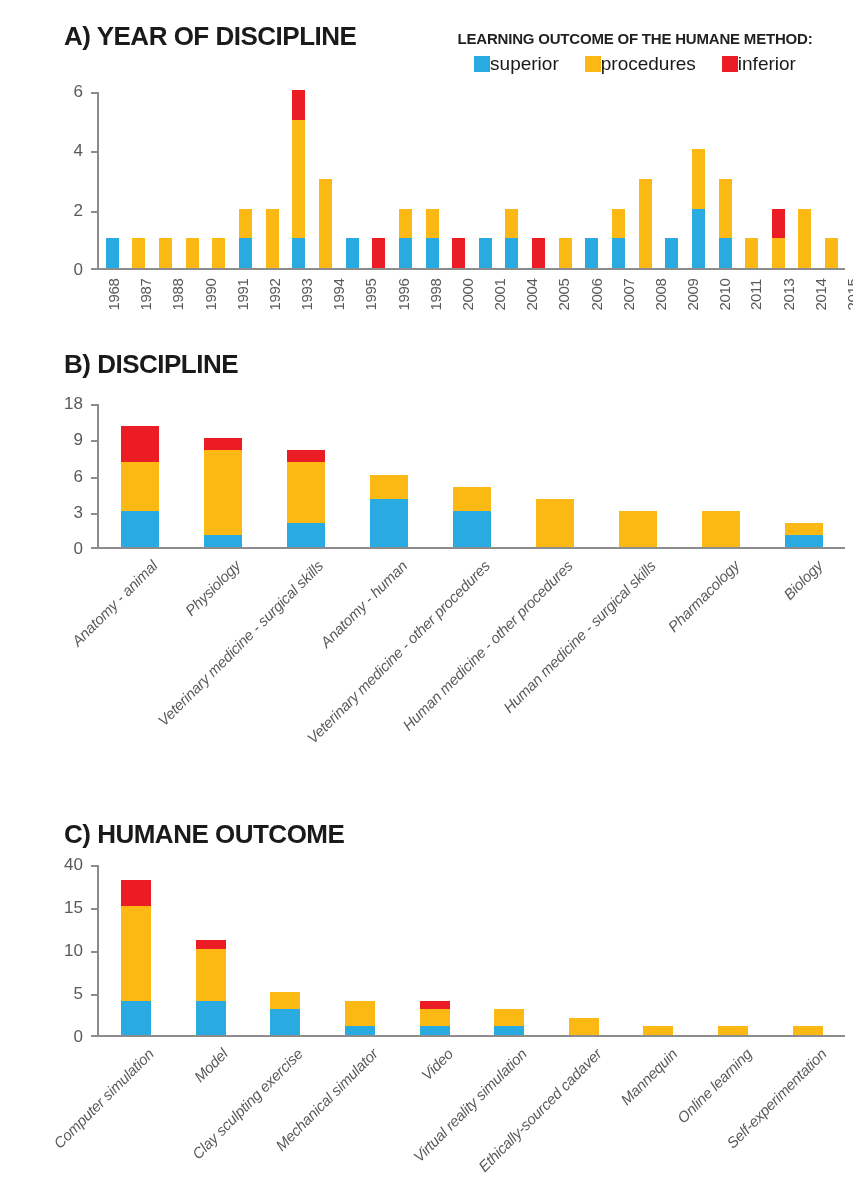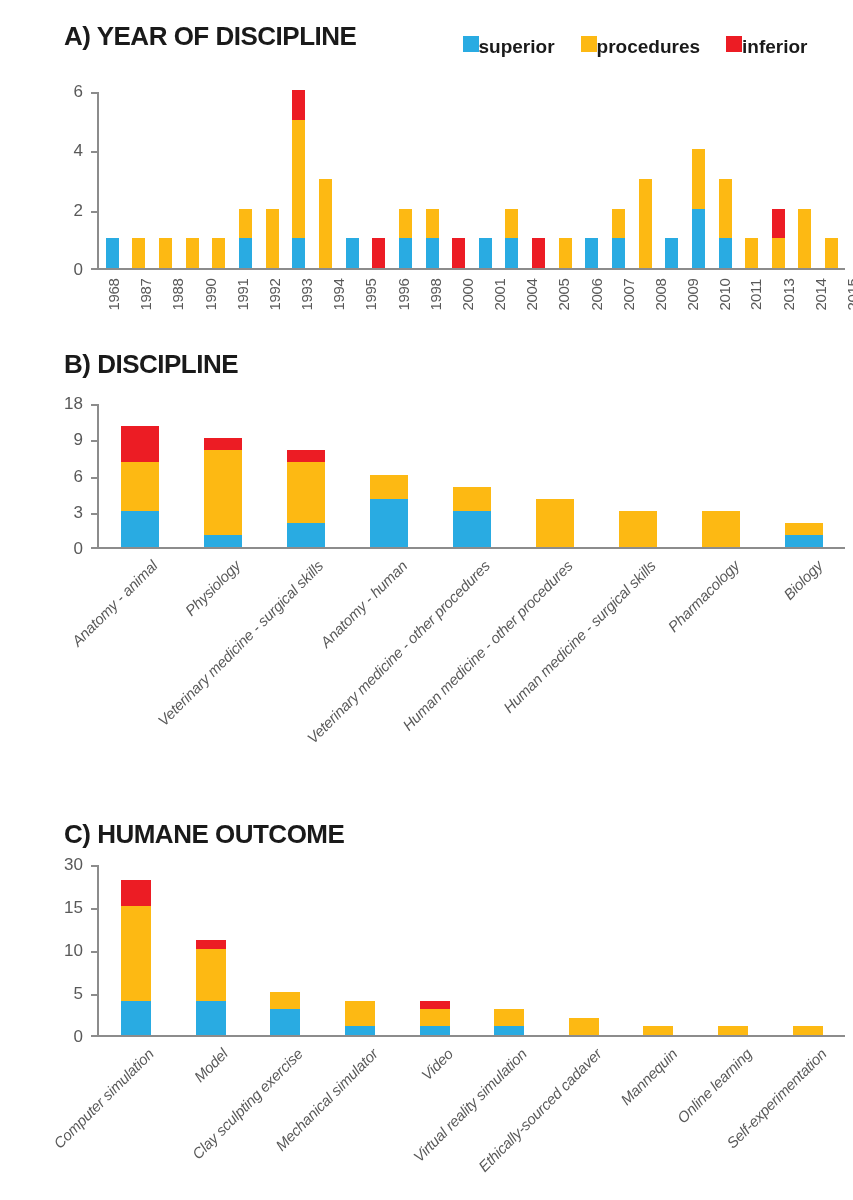--- a/index.html
+++ b/index.html
@@ -11,21 +11,21 @@
     font-size:26px; font-weight:bold; color:#1a1a1a; letter-spacing:-0.5px;
     margin:0 0 0 64px; line-height:32px;
   }
   #title-a { padding-top:20px; }
   #title-b { margin-top:16px; }
   #title-c { margin-top:44px; }
 
   .legend { position:absolute; top:30px; right:6px; width:424px; text-align:center; }
   .legend-title { font-size:15px; font-weight:600; color:#1f1f1f; letter-spacing:-0.2px; }
   .legend-items { margin-top:6px; display:flex; justify-content:center; gap:26px; }
-  .legend-item { display:flex; align-items:flex-start; gap:0; font-size:19px; color:#1a1a1a;font-weight:bold; }
+  .legend-item { display:flex; align-items:center; gap:0; font-size:19px; color:#1a1a1a; }
   .swatch { width:16px; height:16px; display:inline-block; }
 
   .chart { position:relative; margin-left:33px; width:812px; padding-left:64px; box-sizing:content-box; }
   #chartA { margin-top:40px; }
   #chartB { margin-top:24px; }
   #chartC { margin-top:15px; }
 
   .plot {
     position:relative; display:flex; align-items:flex-end;
     border-left:2px solid #8c8c8c; border-bottom:2px solid #8c8c8c;
@@ -52,20 +52,21 @@
     transform:rotate(-45deg); transform-origin:100% 0;
     font-size:15px; font-style:italic; color:#595959; white-space:nowrap; letter-spacing:-0.2px;
   }
 </style>
 </head>
 <body>
 
 <h2 id="title-a" class="panel-title">A) YEAR OF DISCIPLINE</h2>
 
 <div class="legend">
+  <div class="legend-title">LEARNING OUTCOME OF THE HUMANE METHOD:</div>
   <div class="legend-items">
     <span class="legend-item">
       <span class="swatch" style="background: rgb(41, 171, 226);"></span>
       <span>superior</span>
     </span>
     <span class="legend-item">
       <span class="swatch" style="background: rgb(253, 185, 19);"></span>
       <span>procedures</span>
     </span>
     <span class="legend-item">
@@ -398,21 +399,21 @@
 
 <div id="chartC" class="chart">
     <div class="ytick-label" style="top: 162px;">0</div>
     <div class="ytick-mark" style="top: 170px;"></div>
     <div class="ytick-label" style="top: 119px;">5</div>
     <div class="ytick-mark" style="top: 129px;"></div>
     <div class="ytick-label" style="top: 76px;">10</div>
     <div class="ytick-mark" style="top: 86px;"></div>
     <div class="ytick-label" style="top: 33px;">15</div>
     <div class="ytick-mark" style="top: 43px;"></div>
-    <div class="ytick-label" style="top: -10px;">30</div>
+    <div class="ytick-label" style="top: -10px;">40</div>
     <div class="ytick-mark" style="top: 0px;"></div>
     <div class="plot" style="height: 172px;">
       <div class="slot">
         <div class="bar" style="width: 30px;">
           <div class="seg" style="height: 34.4px; background: rgb(41, 171, 226);"></div>
           <div class="seg" style="height: 94.6px; background: rgb(253, 185, 19);"></div>
           <div class="seg" style="height: 25.8px; background: rgb(236, 28, 36);"></div>
         </div>
       </div>
       <div class="slot">

